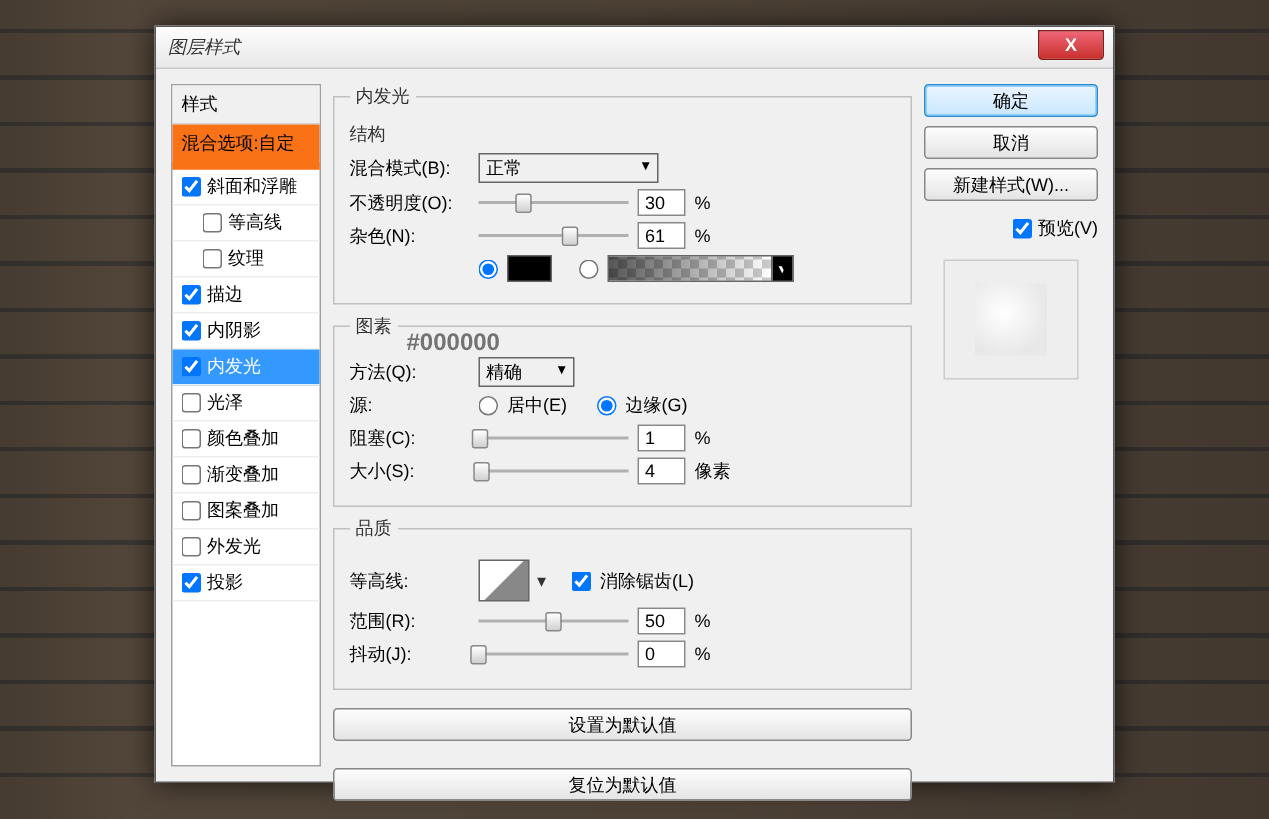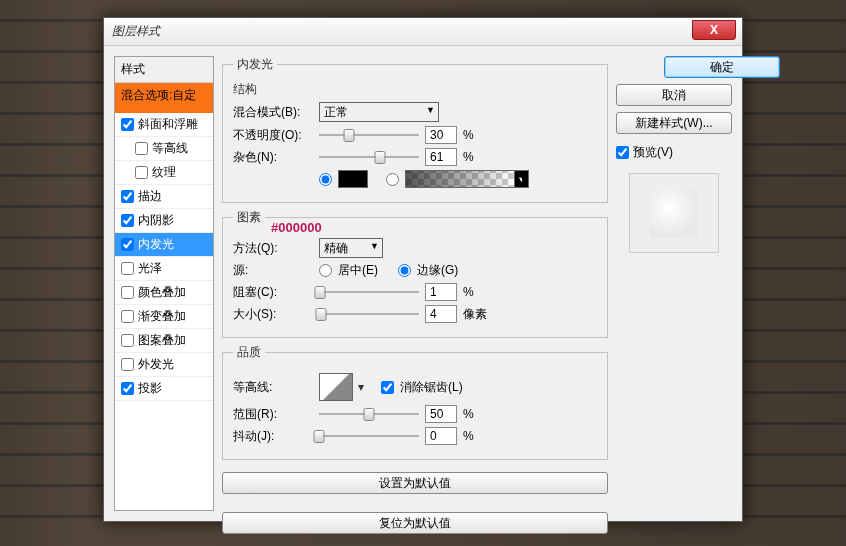--- a/index.html
+++ b/index.html
@@ -48,34 +48,34 @@
 .black { background: #000; }
 .gradient-chip { width: 110px; height: 18px; border: 1px solid #666; background: 
   repeating-conic-gradient(#ccc 0 25%, #fff 0 50%) 50% / 12px 12px,
   linear-gradient(90deg, #555 0%, rgba(85,85,85,0) 100%);
   background-blend-mode: multiply, normal;
   position: relative; }
 .gradient-chip::after { content: "▼"; position: absolute; right: -14px; top: 3px; font-size: 9px; }
 .grad-wrap { position: relative; display: flex; align-items: center; }
 .grad-arrow-box { width: 14px; height: 18px; border: 1px solid #666; border-left: none; background: #000; display: flex; align-items: center; justify-content: center; color: #fff; font-size: 8px; }
 
-.annot { color: #be185d; font-size: 13px; font-weight: bold; margin-left: 6px; text-align: right; }
+.annot { color: #737373; font-size: 16px; font-weight: bold; margin-left: 6px; text-align: right; }
 
 .contour-chip { width: 34px; height: 28px; border: 1px solid #666; background: linear-gradient(135deg,#fff 49%, #888 51%); position: relative; }
 .contour-chip::after { content: "▾"; position: absolute; right: -12px; top: 6px; color: #333; }
 
 .btn { height: 22px; border: 1px solid #888; background: linear-gradient(#fdfdfd,#e4e4e4); padding: 0 14px; border-radius: 3px; display: inline-flex; align-items: center; justify-content: center; }
 .btn-row { display: flex; gap: 18px; justify-content: center; margin-top: 6px; flex-direction: column; }
 
 .right-col { width: 116px; display: flex; flex-direction: column; gap: 6px; align-items: stretch; }
 .right-col .btn { width: 100%; }
-.btn.primary { border: 1px solid #2a8dd4; background: linear-gradient(#eaf5ff,#c9e7ff); box-shadow: inset 0 0 0 1px #8fd0ff; margin-left: 48px; }
+.btn.primary { border: 1px solid #2a8dd4; background: linear-gradient(#eaf5ff,#c9e7ff); box-shadow: inset 0 0 0 1px #8fd0ff; }
 .preview-box { margin-top: 6px; width: 90px; height: 80px; border: 1px solid #ccc; background: #eeeeee; align-self: center; display: flex; align-items: center; justify-content: center; }
 .preview-inner { width: 48px; height: 48px; background: radial-gradient(circle at 40% 40%, #fff, #e8e8e8 70%); }
-.prev-row { display: flex; align-items: center; gap: 4px; justify-content: flex-start; margin-top: 4px; }
+.prev-row { display: flex; align-items: center; gap: 4px; justify-content: flex-end; margin-top: 4px; }
 
 input[type=radio] { margin: 0; }
 input[type=checkbox] { margin: 0; }
 </style>
 </head>
 <body>
 
 <div class="brick-bg"></div>
 
 <div class="dialog">

